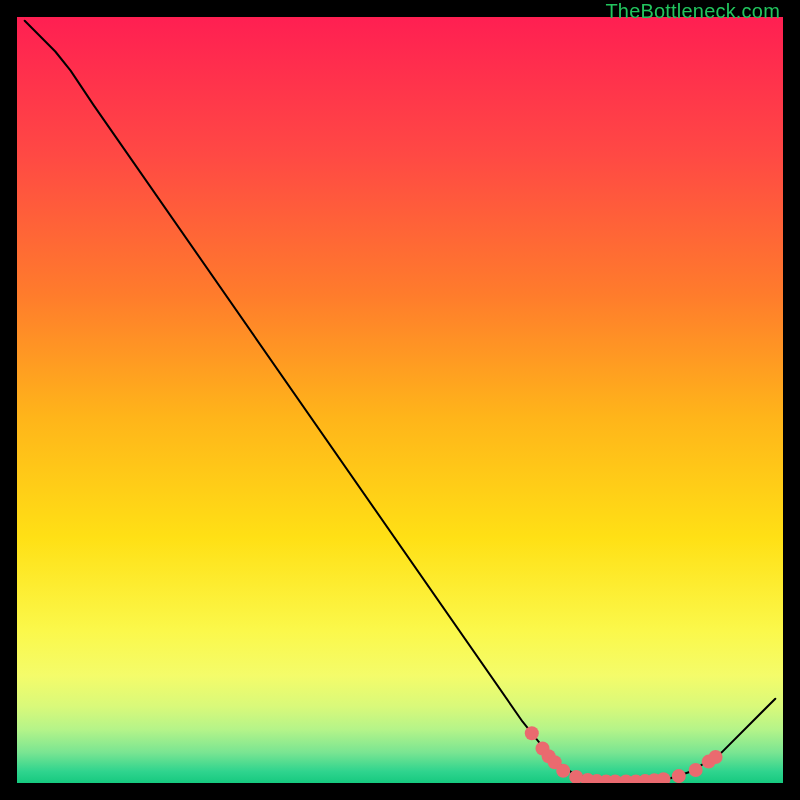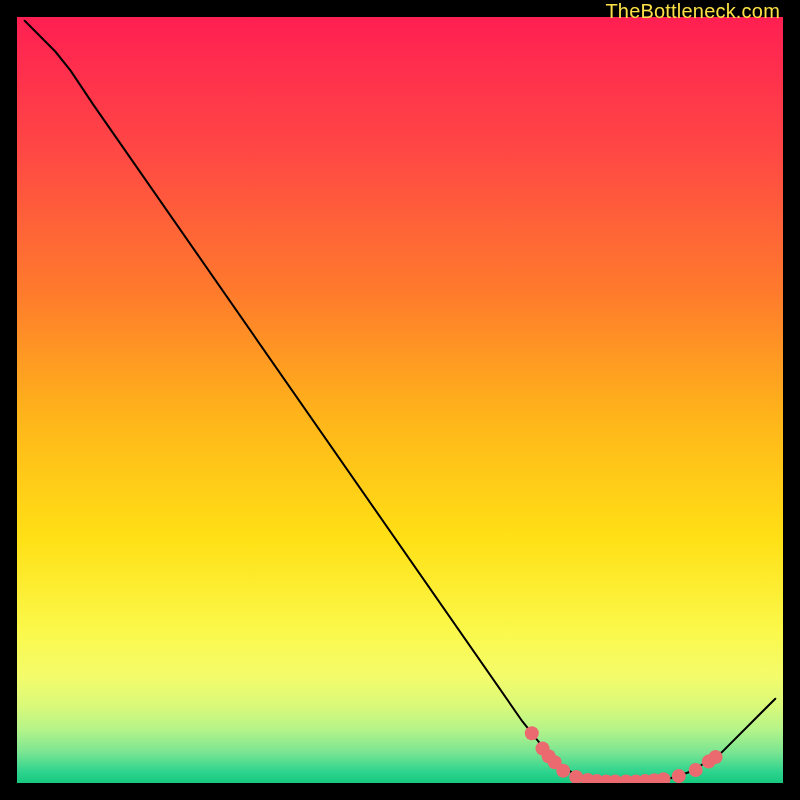--- a/index.html
+++ b/index.html
@@ -17,21 +17,21 @@
     left: 17px;
     top: 17px;
     width: 766px;
     height: 766px;
     box-sizing: border-box;
   }
   .watermark {
     position: absolute;
     top: 0px;
     right: 20px;
-    color: #fde047;
+    color: #22c55e;
     font-size: 20px;
     font-weight: 500;
     letter-spacing: 0.2px;
     user-select: none;
     margin-left: 12px;
   }
   svg {
     display: block;
   }
 </style>

